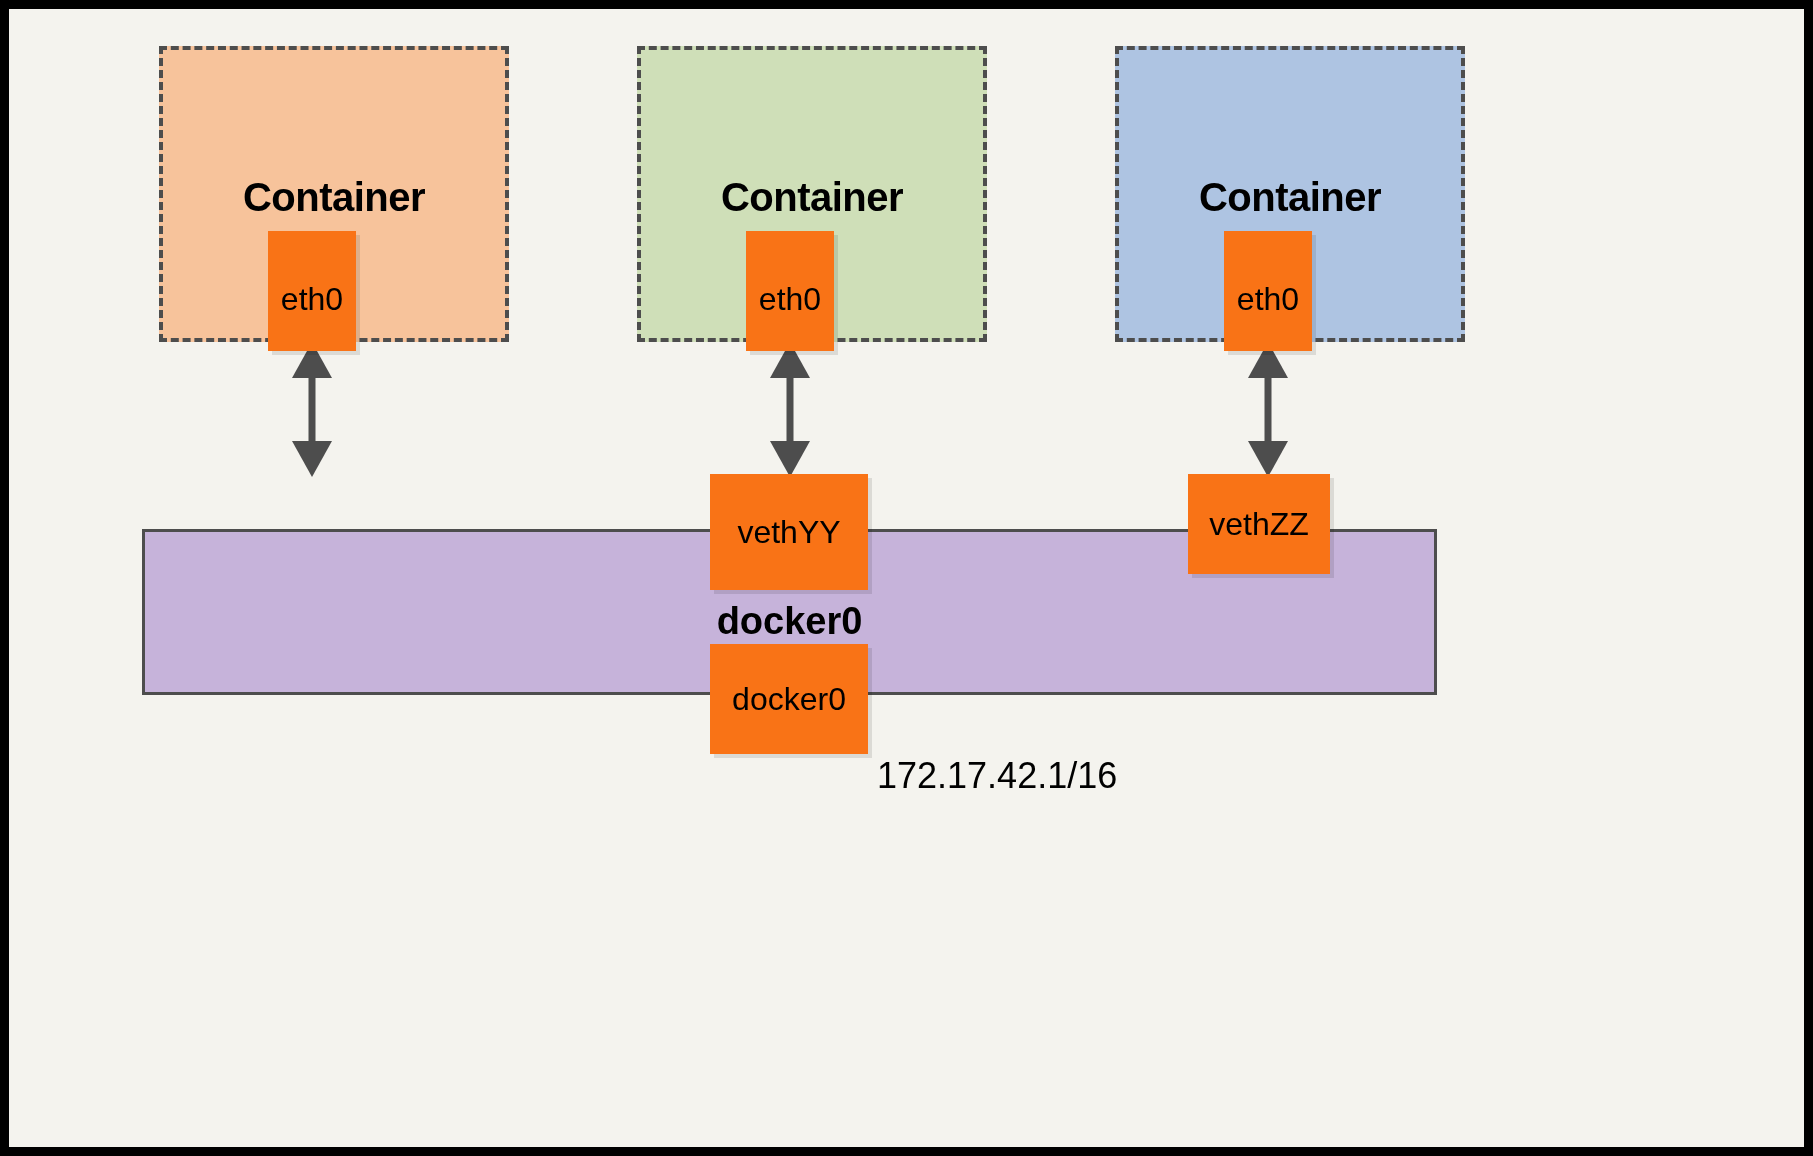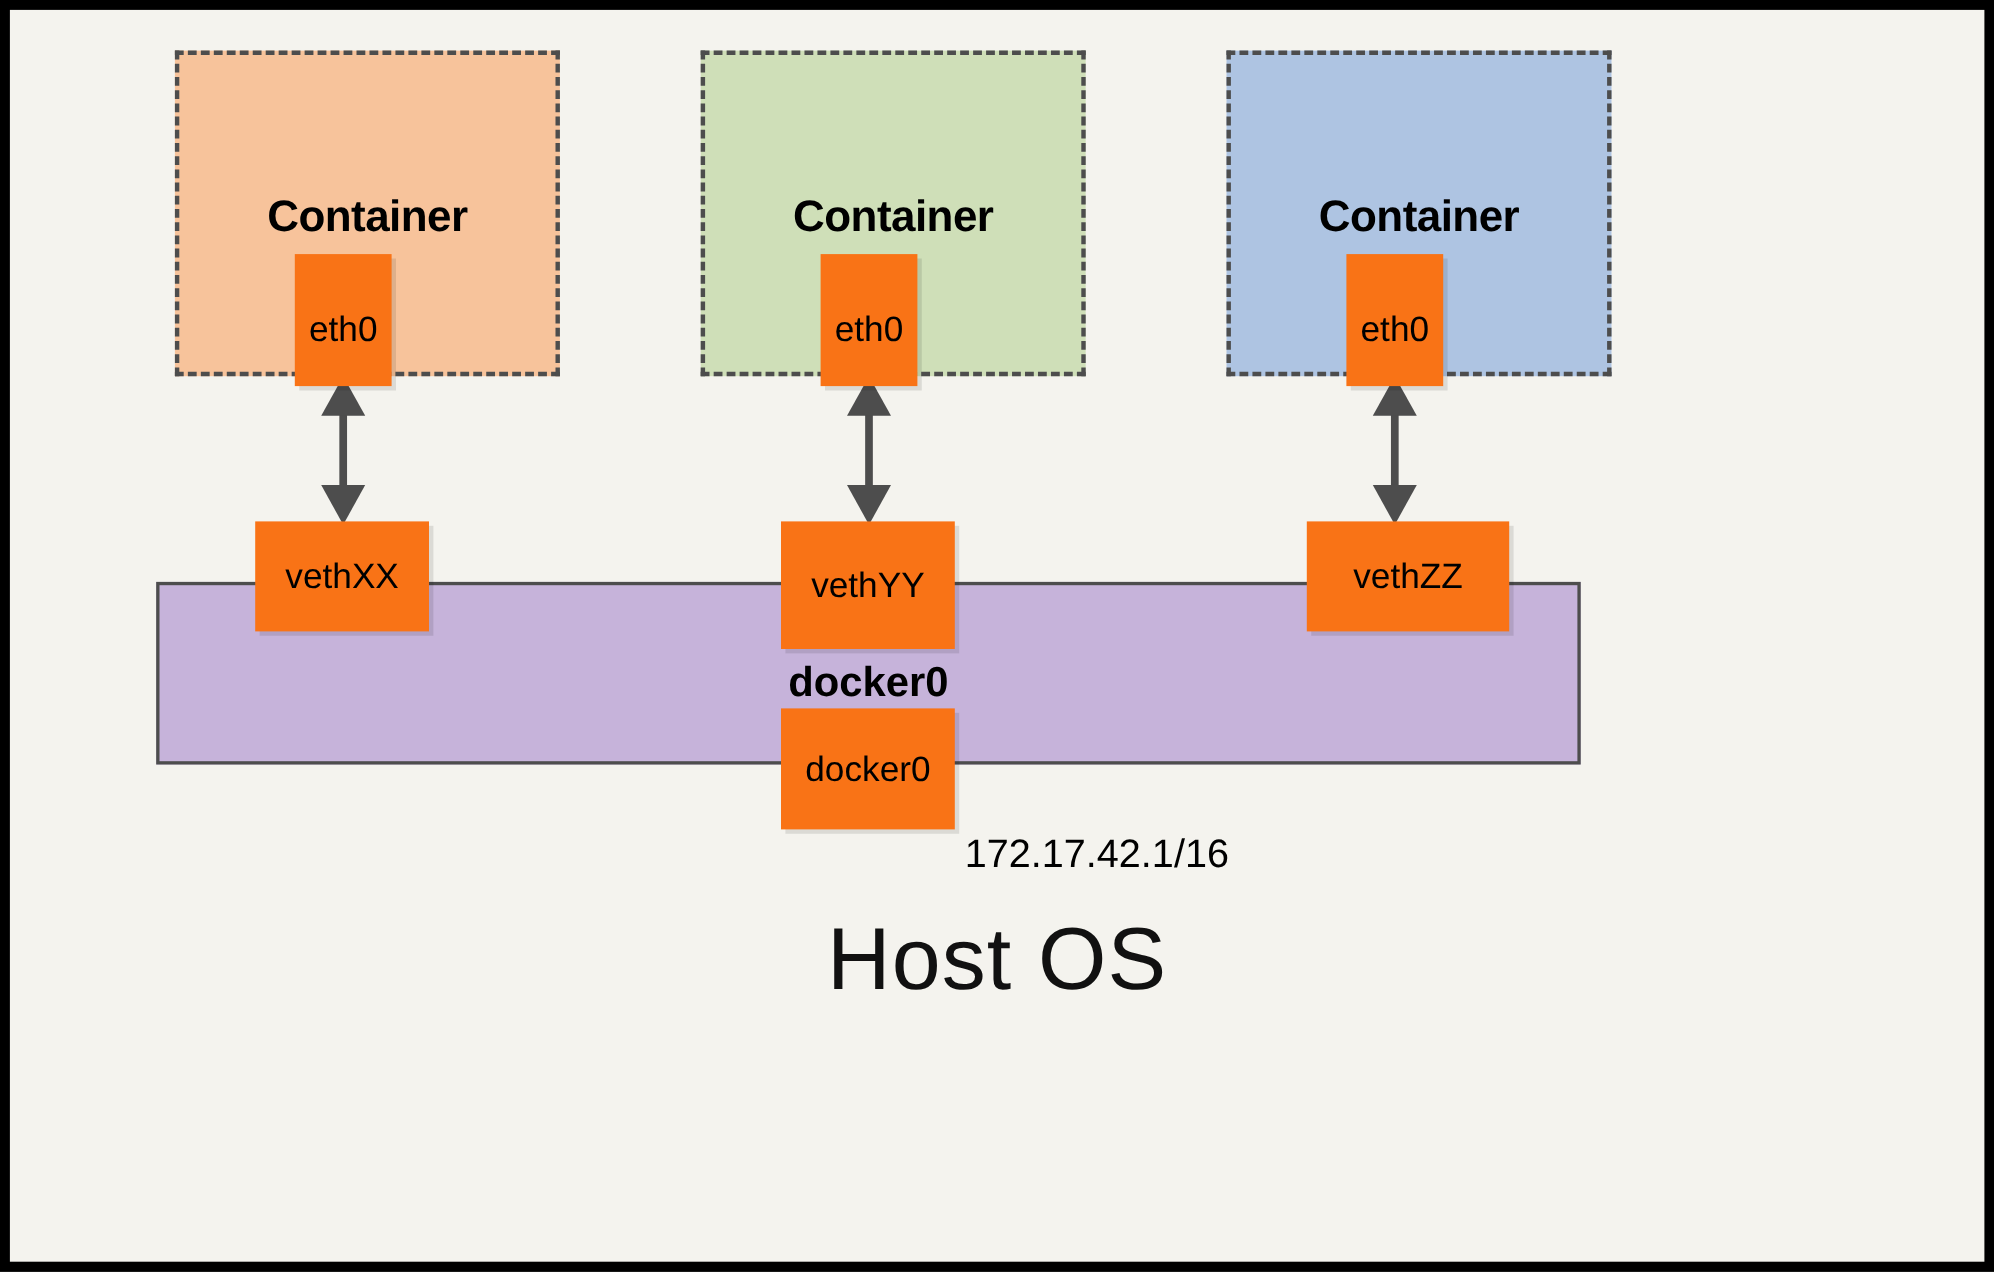--- a/index.html
+++ b/index.html
@@ -128,23 +128,20 @@
     <div class="note eth0" style="left:259px; top:222px; width:88px; height:120px;">
       <span class="note-label">eth0</span>
     </div>
     <div class="arrow-wrap" style="left:281px; top:333px; width:44px; height:135px;">
       <svg width="44" height="135" viewBox="0 0 44 135">
         <line x1="22" y1="22" x2="22" y2="113" stroke="#4d4d4d" stroke-width="7"></line>
         <polygon points="22,0 42,36 2,36" fill="#4d4d4d"></polygon>
         <polygon points="22,135 2,99 42,99" fill="#4d4d4d"></polygon>
       </svg>
     </div>
-    <div class="note veth" style="left:223px; top:465px; width:158px; height:100px;">
-      <span class="note-label">vethXX</span>
-    </div>
 
     <div class="container-box" style="left:628px; top:37px; width:350px; height:296px; background:#cfdfb8;">
       <div class="container-title">Container</div>
     </div>
     <div class="note eth0" style="left:737px; top:222px; width:88px; height:120px;">
       <span class="note-label">eth0</span>
     </div>
     <div class="arrow-wrap" style="left:759px; top:333px; width:44px; height:135px;">
       <svg width="44" height="135" viewBox="0 0 44 135">
         <line x1="22" y1="22" x2="22" y2="113" stroke="#4d4d4d" stroke-width="7"></line>
@@ -162,30 +159,29 @@
     <div class="note eth0" style="left:1215px; top:222px; width:88px; height:120px;">
       <span class="note-label">eth0</span>
     </div>
     <div class="arrow-wrap" style="left:1237px; top:333px; width:44px; height:135px;">
       <svg width="44" height="135" viewBox="0 0 44 135">
         <line x1="22" y1="22" x2="22" y2="113" stroke="#4d4d4d" stroke-width="7"></line>
         <polygon points="22,0 42,36 2,36" fill="#4d4d4d"></polygon>
         <polygon points="22,135 2,99 42,99" fill="#4d4d4d"></polygon>
       </svg>
     </div>
-    <div class="note veth" style="left:1179px; top:465px; width:184px; height:100px;">
+    <div class="note veth" style="left:1179px; top:465px; width:142px; height:100px;">
       <span class="note-label">vethZZ</span>
     </div>
 
     <div id="docker0-bar" style="left:133px; top:520px; width:1295px; height:166px;">
       <div id="docker0-bar-title">docker0</div>
     </div>
 
     <div class="note" style="left:701px; top:635px; width:158px; height:110px; z-index:8;">
       <span class="note-label">docker0</span>
     </div>
 
     <div id="ip-caption" style="left:868px; top:746px;">172.17.42.1/16</div>
 
-    <div id="host-os-title" style="top:817px;">Host OS</div>
 
   </div>
 </div>
 
 </body></html>

